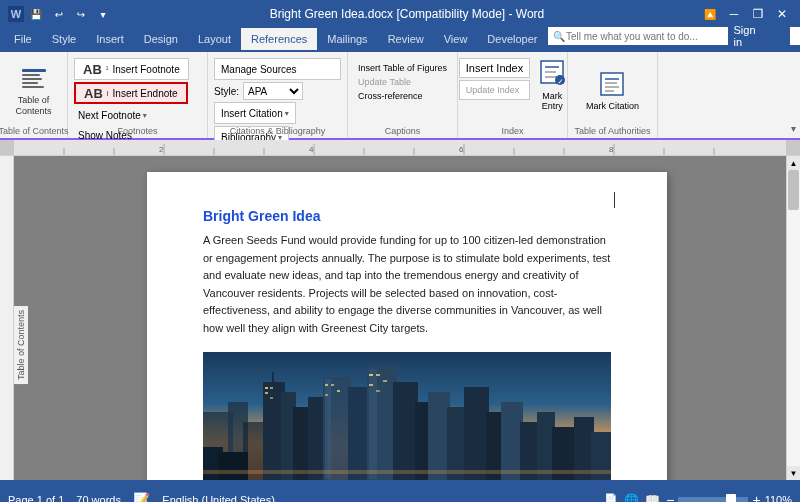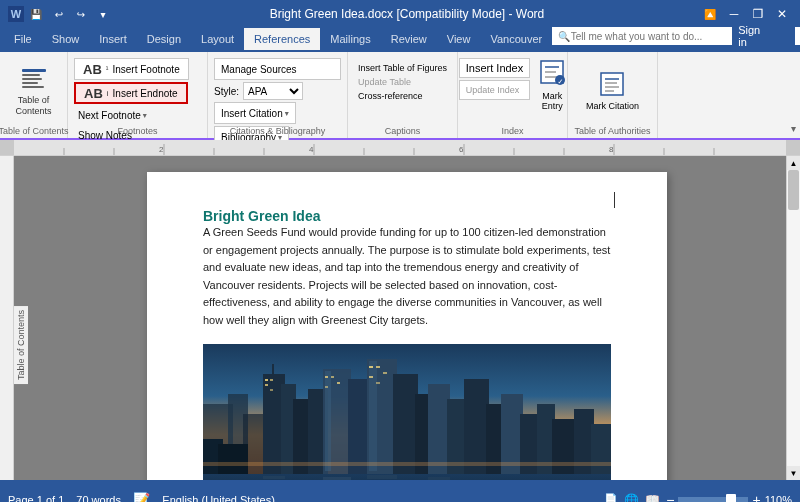--- a/index.html
+++ b/index.html
@@ -169,22 +169,22 @@
       width: 520px;
       min-height: 340px;
       padding: 36px 56px 36px 56px;
       box-shadow: 2px 2px 8px rgba(0,0,0,0.3);
       position: relative;
     }
 
     .doc-title {
       font-size: 14px;
       font-weight: bold;
-      color: #0f766e;
-      margin-bottom: 0;
+      color: #1d4ed8;
+      margin-bottom: 8px;
     }
 
     .doc-body {
       font-size: 11px;
       line-height: 1.6;
       color: #222;
       margin-bottom: 14px;
     }
 
     
@@ -261,29 +261,29 @@
     <div class="win-btn">❐</div>
     <div class="win-btn close">✕</div>
   </div>
 </div>
 
 <div class="ribbon">
 
   <div style="display:flex; background:#2b579a; height:22px; align-items:flex-end; padding: 0 4px; justify-content: space-between;">
     <div style="display:flex;">
       <div class="ribbon-tab">File</div>
-      <div class="ribbon-tab">Show</div>
+      <div class="ribbon-tab">Style</div>
       <div class="ribbon-tab">Insert</div>
       <div class="ribbon-tab">Design</div>
       <div class="ribbon-tab">Layout</div>
       <div class="ribbon-tab active">References</div>
       <div class="ribbon-tab">Mailings</div>
       <div class="ribbon-tab">Review</div>
       <div class="ribbon-tab">View</div>
-      <div class="ribbon-tab">Vancouver</div>
+      <div class="ribbon-tab">Developer</div>
     </div>
     <div style="display:flex; align-items:center; gap:6px; padding-bottom:2px;">
       <div style="background:white; display:flex; align-items:center; height:18px; padding:0 6px; min-width:180px;">
         <span style="font-size:10px; color:#bbb;">🔍</span>
         <input class="search-input" type="text" style="border: none; outline: none; font-size: 10px; color: rgb(136, 136, 136); width: 160px; background: transparent;" placeholder="Tell me what you want to do...">
       </div>
       <span class="sign-in">Sign in</span>
       <button class="share-btn">
         <span>👥</span>
 

